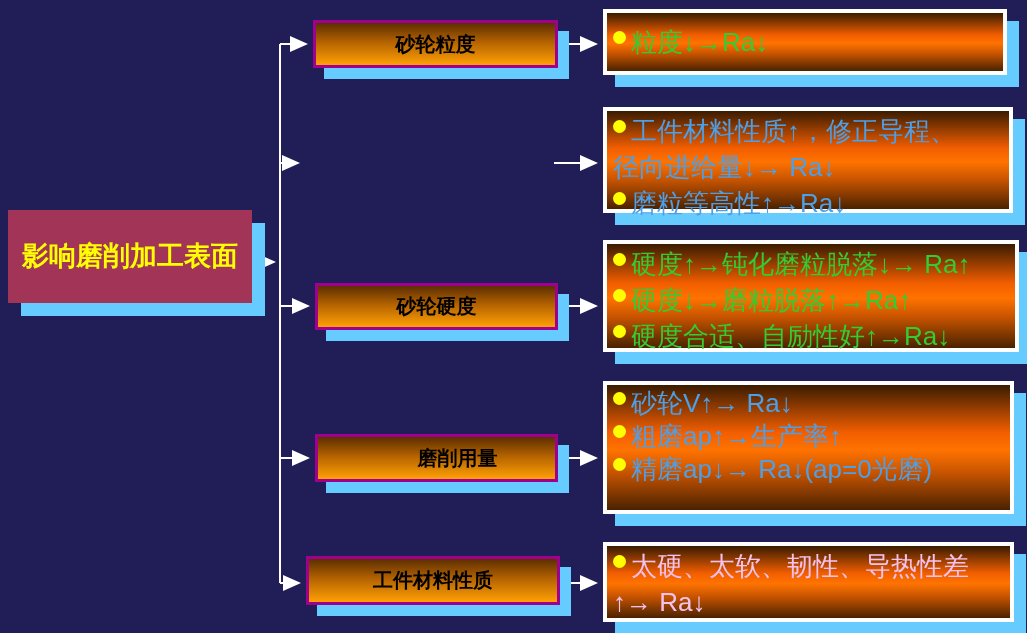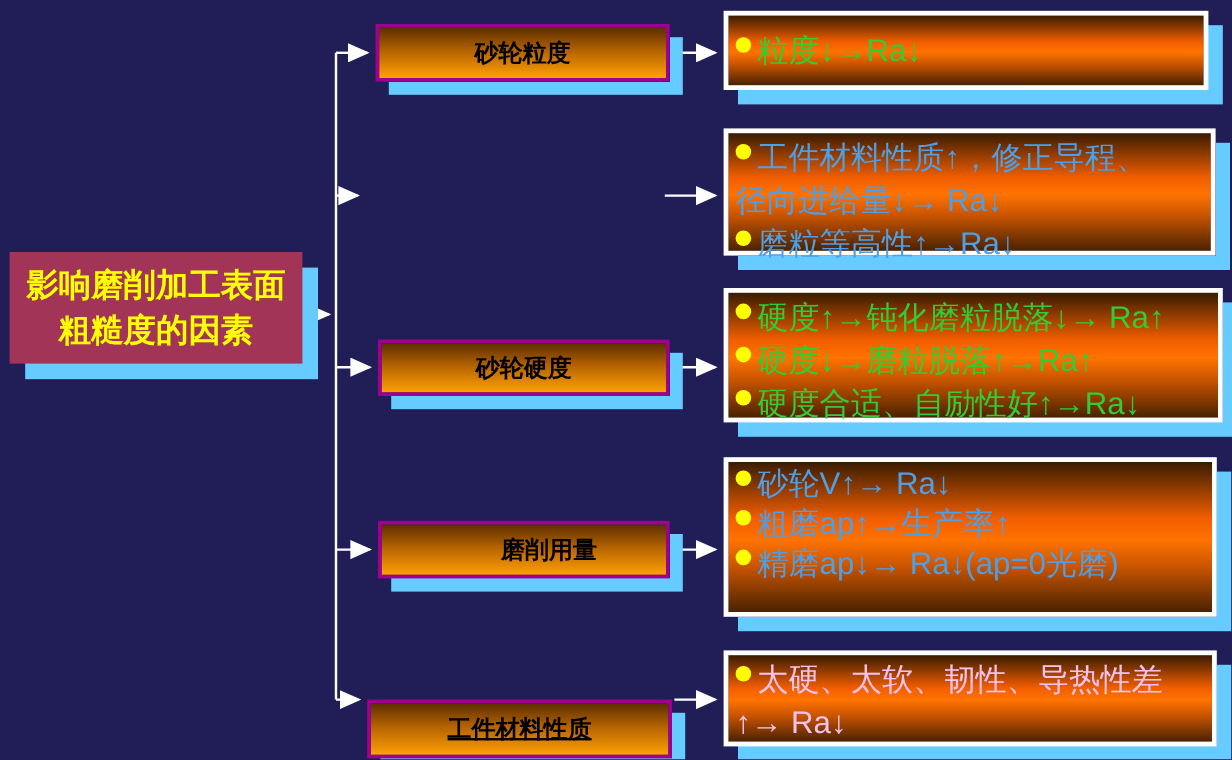--- a/index.html
+++ b/index.html
@@ -69,27 +69,26 @@
     <line x1="280" y1="583" x2="299" y2="583" stroke="#FFFFFF" stroke-width="2" marker-end="url(#arw)"></line>
     <line x1="560" y1="44" x2="596" y2="44" stroke="#FFFFFF" stroke-width="2" marker-end="url(#arw)"></line>
     <line x1="554" y1="163" x2="596" y2="163" stroke="#FFFFFF" stroke-width="2" marker-end="url(#arw)"></line>
     <line x1="560" y1="306" x2="596" y2="306" stroke="#FFFFFF" stroke-width="2" marker-end="url(#arw)"></line>
     <line x1="560" y1="458" x2="596" y2="458" stroke="#FFFFFF" stroke-width="2" marker-end="url(#arw)"></line>
     <line x1="562" y1="583" x2="596" y2="583" stroke="#FFFFFF" stroke-width="2" marker-end="url(#arw)"></line>
   </svg>
 
   <div class="rootbox">
     <div>影响磨削加工表面</div>
-    <div>粗糙度的因素</div>
   </div>
 
   <div class="midbox" style="left:313px;top:20px;width:245px;height:48px;">砂轮粒度</div>
   <div class="midbox" style="left:315px;top:283px;width:243px;height:47px;">砂轮硬度</div>
   <div class="midbox" style="left:315px;top:434px;width:243px;height:48px;padding-left:42px;">磨削用量</div>
-  <div class="midbox" style="left:306px;top:583px;width:254px;height:49px;text-decoration:underline;">工件材料性质</div>
+  <div class="midbox" style="left:306px;top:556px;width:254px;height:49px;">工件材料性质</div>
 
   <div class="rightbox center t-green" style="left:603px;top:9px;width:404px;height:66px;">
     <div class="line"><span class="bullet"></span><span>粒度↓→Ra↓</span></div>
   </div>
 
   <div class="rightbox t-blue" style="left:603px;top:107px;width:410px;height:106px;">
     <div class="line"><span class="bullet"></span><span>工件材料性质↑，修正导程、</span></div>
     <div class="line"><span>径向进给量↓→ Ra↓</span></div>
     <div class="line"><span class="bullet"></span><span>磨粒等高性↑→Ra↓</span></div>
   </div>

